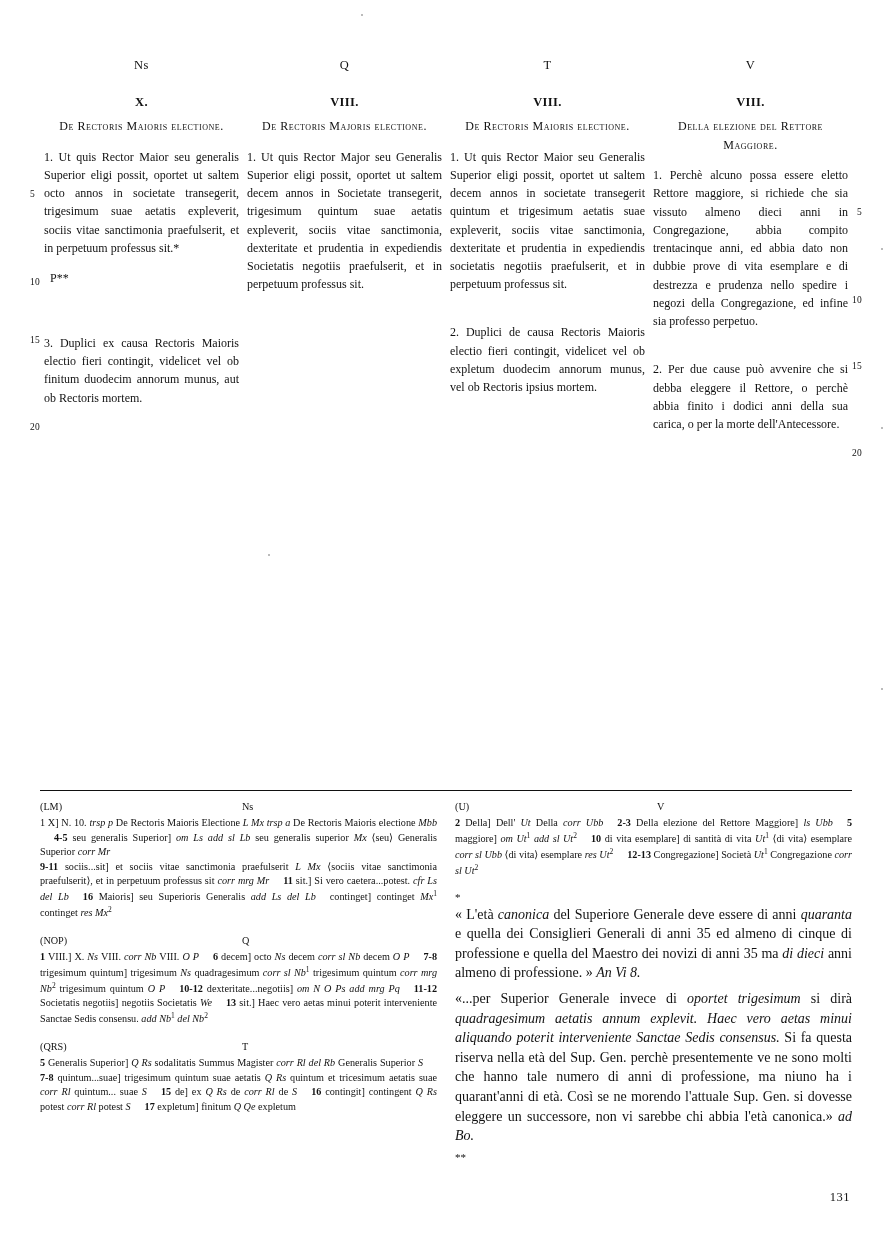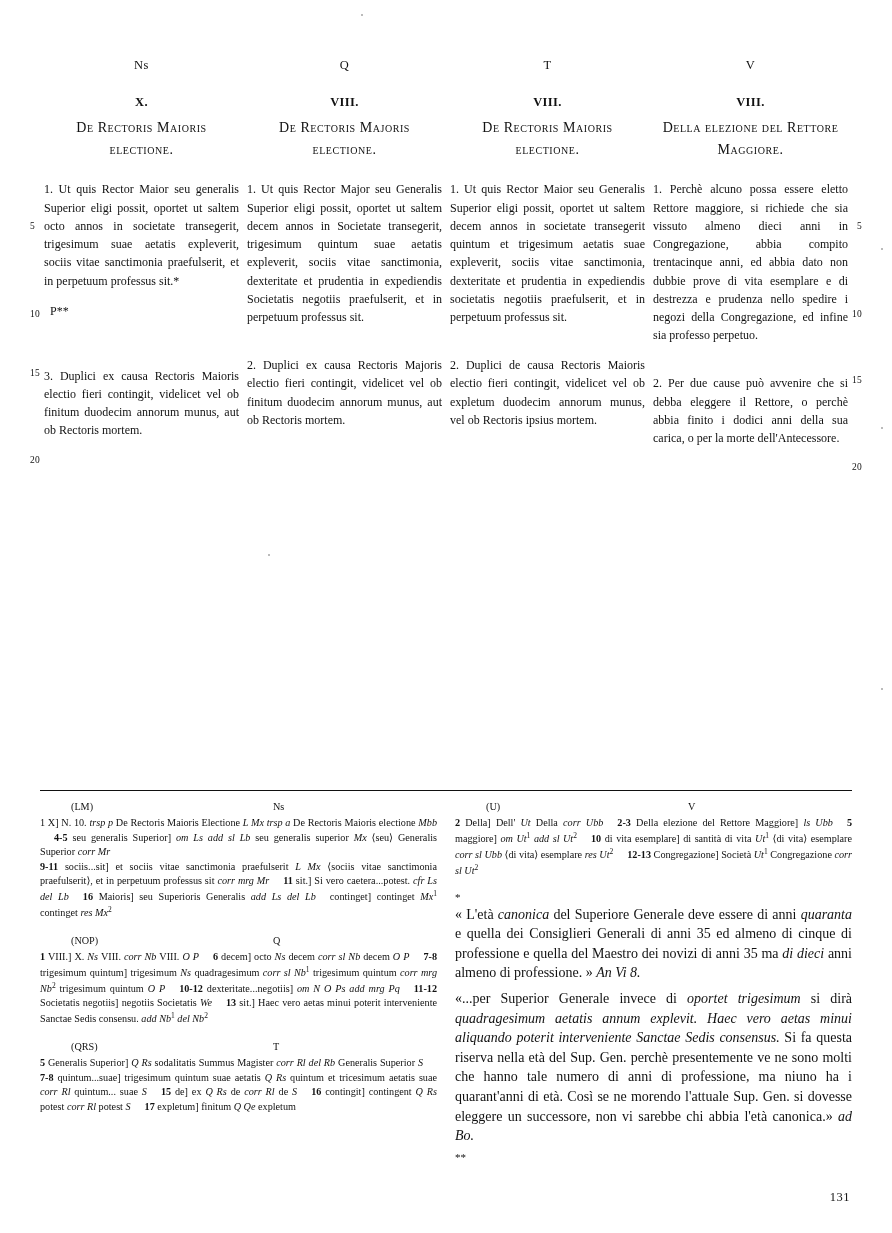--- a/index.html
+++ b/index.html
@@ -45,25 +45,25 @@
   }
   .chapnum {
     text-align: center;
     font-size: 12.5px;
     font-weight: bold;
     margin-bottom: 7px;
     letter-spacing: .4px;
   }
   .chaptitle {
     text-align: center;
-    font-size: 14px;
+    font-size: 12px;
     font-variant: small-caps;
     letter-spacing: .55px;
     line-height: 1.55;
-    margin-bottom: 20px;
+    margin-bottom: 12px;
   }
   .para {
     font-size: 12px;
     line-height: 1.52;
     text-align: justify;
     text-justify: inter-word;
     hyphens: manual;
     margin: 0 0 14px 0;
   }
   .pmark {
@@ -100,21 +100,20 @@
     font-size: 10.2px;
     line-height: 1.42;
   }
   .app-col { width: 397px; }
   .app-block { margin-bottom: 13px; }
   .app-head {
     display: flex;
     justify-content: flex-end;
     align-items: baseline;
     margin-bottom: 2px;
-    margin-left: 31px;
   }
   .app-sigla {
     width: 150px;
   }
   .app-letter {
     flex: 1;
     text-align: left;
     padding-left: 52px;
   }
   .app-body {
@@ -179,23 +178,20 @@
         <span class="lnum left" style="top:88px;">20</span>
         <p class="para">3. Duplici ex causa Rectoris Maioris electio fieri contingit, videlicet vel ob finitum duodecim annorum munus, aut ob Rectoris mortem.</p>
       </div>
     </div>
 
     <div class="col">
       <div class="siglum">Q</div>
       <div class="chapnum">VIII.</div>
       <div class="chaptitle">De Rectoris Majoris electione.</div>
       <p class="para">1. Ut quis Rector Major seu Generalis Superior eligi possit, oportet ut saltem decem annos in Societate transegerit, trigesimum quintum suae aetatis expleverit, sociis vitae sanctimonia, dexteritate et prudentia in expediendis Societatis negotiis praefulserit, et in perpetuum professus sit.</p>
-      <div style="margin-top:30px;">
-        <p class="para">2. Duplici ex causa Rectoris Majoris electio fieri contingit, videlicet vel ob finitum duodecim annorum munus, aut ob Rectoris mortem.</p>
-      </div>
     </div>
 
     <div class="col">
       <div class="siglum">T</div>
       <div class="chapnum">VIII.</div>
       <div class="chaptitle">De Rectoris Maioris electione.</div>
       <p class="para">1. Ut quis Rector Maior seu Generalis Superior eligi possit, oportet ut saltem decem annos in societate transegerit quintum et trigesimum aetatis suae expleverit, sociis vitae sanctimonia, dexteritate et prudentia in expediendis societatis negotiis praefulserit, et in perpetuum professus sit.</p>
       <div style="margin-top:30px;">
         <p class="para">2. Duplici de causa Rectoris Maioris electio fieri contingit, videlicet vel ob expletum duodecim annorum munus, vel ob Rectoris ipsius mortem.</p>
       </div>

